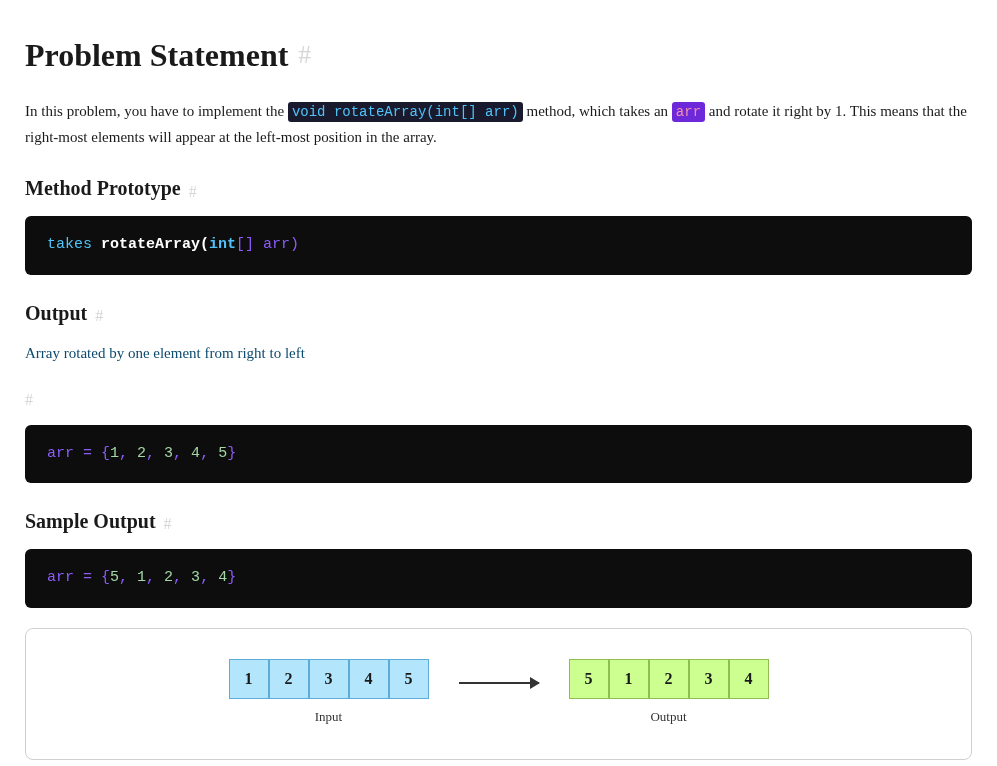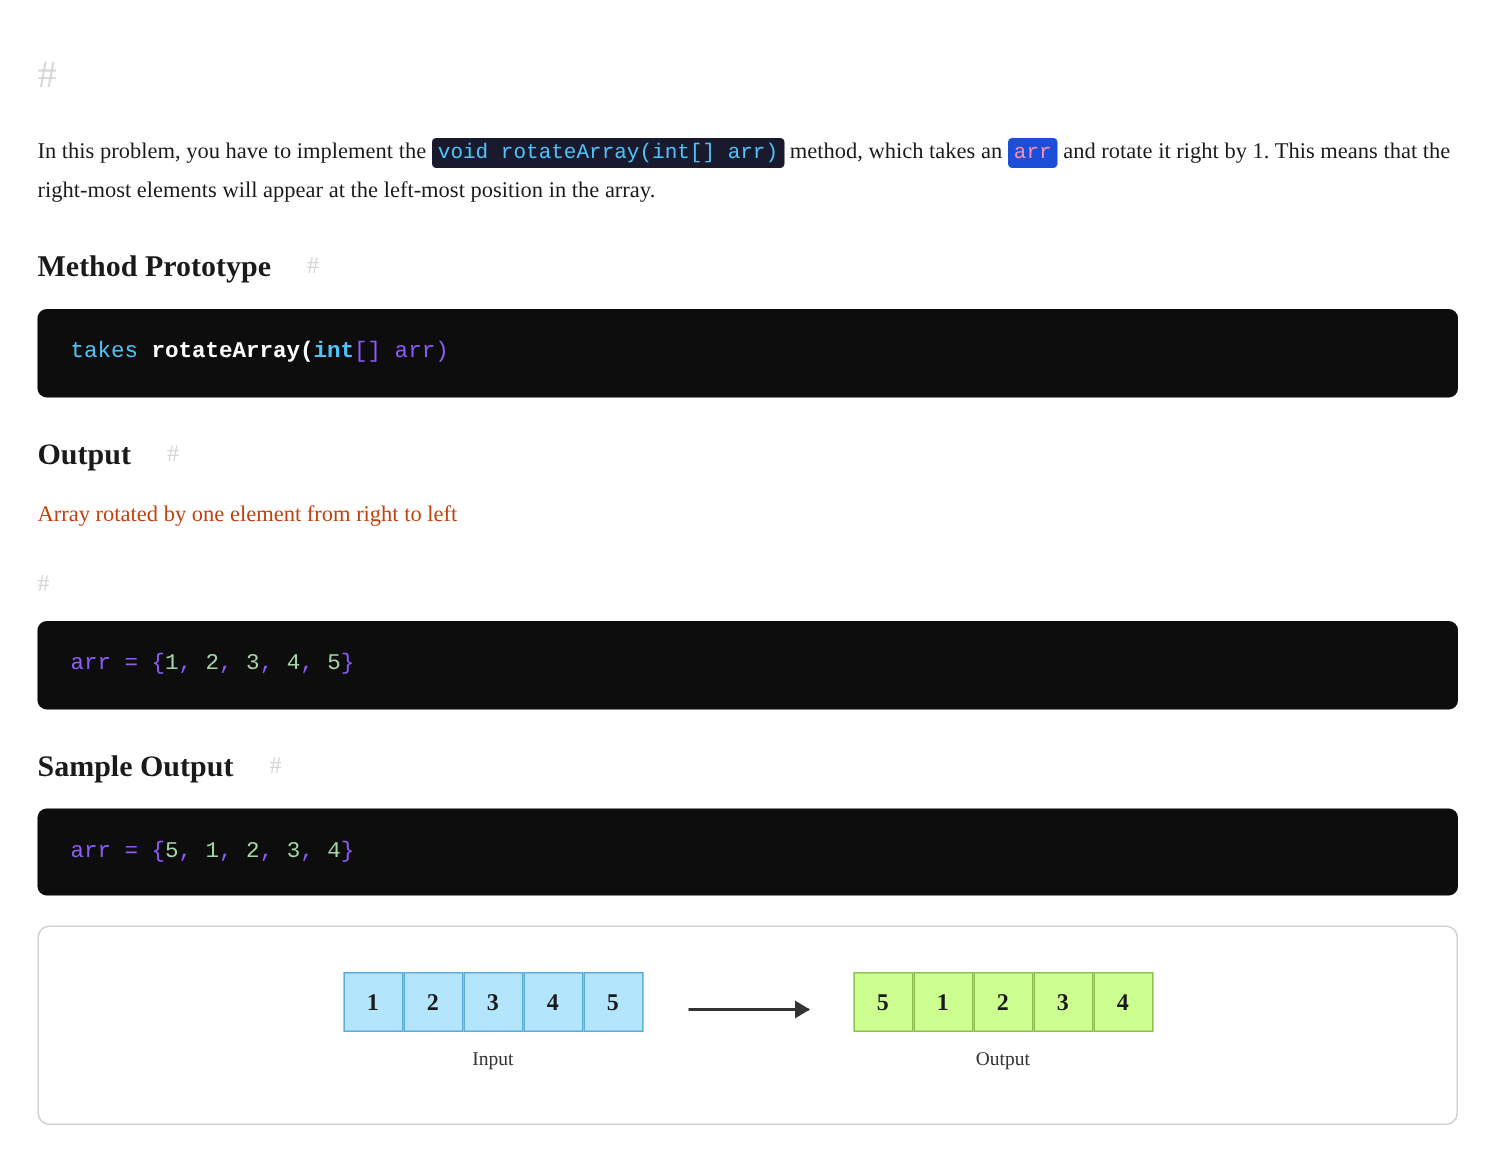--- a/index.html
+++ b/index.html
@@ -46,32 +46,32 @@
       padding: 2px 4px;
       border-radius: 3px;
     }
 
     .inline-code.method {
       background: #1a1a2e;
       color: #4fc3f7;
     }
 
     .inline-code.param {
-      background: #1d4ed8;
+      background: #6d28d9;
       color: #f48fb1;
     }
 
     .section-heading {
       font-size: 1.25rem;
       font-weight: bold;
       margin-bottom: 12px;
       margin-top: 22px;
       display: flex;
-      align-items: center;
-      gap: 24px;
+      align-items: flex-end;
+      gap: 8px;
     }
 
     .section-heading .hash {
       color: #d6d6d6;
       font-weight: normal;
       font-size: 1rem;
     }
 
     .code-block {
       background: #0d0d0d;
@@ -102,21 +102,21 @@
       color: #8b5cf6;
     }
 
     .code-number {
       color: #a5d6a7;
     }
 
     .output-text {
       font-size: 15px;
       margin-bottom: 20px;
-      color: #c2410c;
+      color: #0c4a6e;
     }
 
     .diagram-container {
       border: 1px solid #d0d0d0;
       border-radius: 8px;
       padding: 30px 20px 20px;
       margin-top: 10px;
       display: flex;
       flex-direction: column;
       align-items: center;
@@ -195,20 +195,21 @@
       border-left: 10px solid #333;
       border-top: 6px solid transparent;
       border-bottom: 6px solid transparent;
     }
 
   </style>
 </head>
 <body>
 
 <h1 class="page-title">
+  <span>Problem Statement</span>
   <span class="hash">#</span>
 </h1>
 
 <p class="description">
   <span>In this problem, you have to implement the </span><span class="inline-code method">void rotateArray(int[] arr)</span><span> method, which takes an </span><span class="inline-code param">arr</span><span> and rotate it right by 1. This means that the right-most elements will appear at the left-most position in the array.</span>
 </p>
 
 <h2 class="section-heading">
   <span>Method Prototype</span>
   <span class="hash">#</span>

